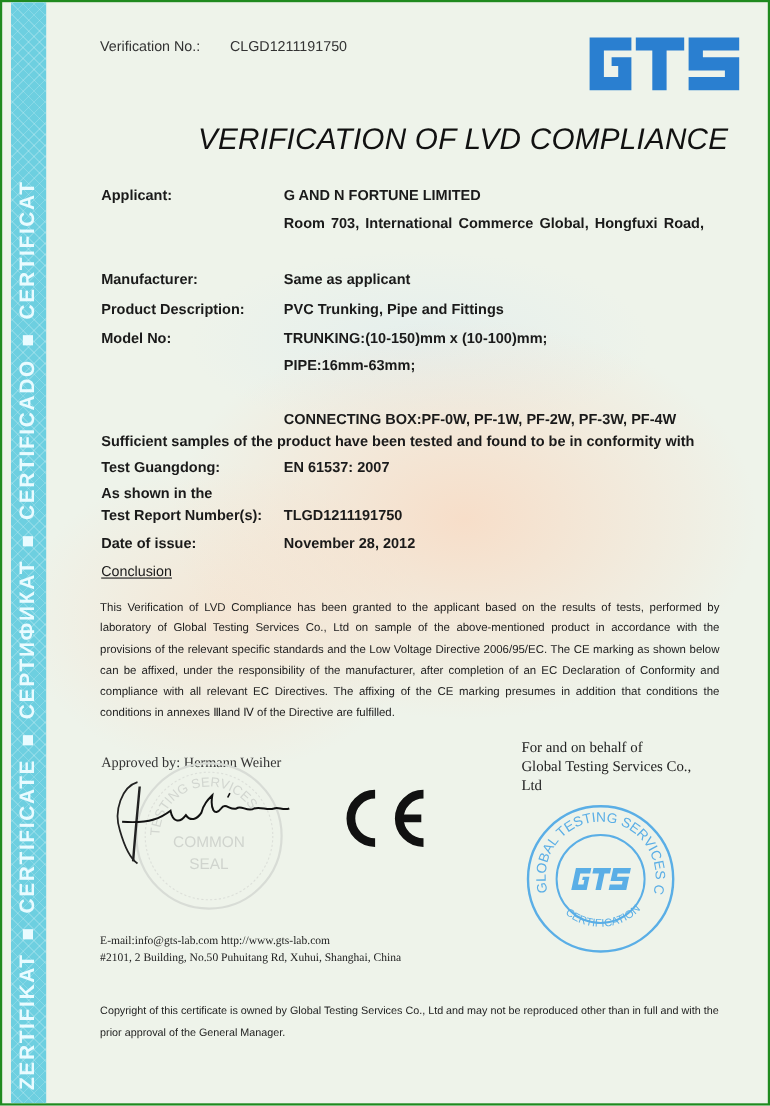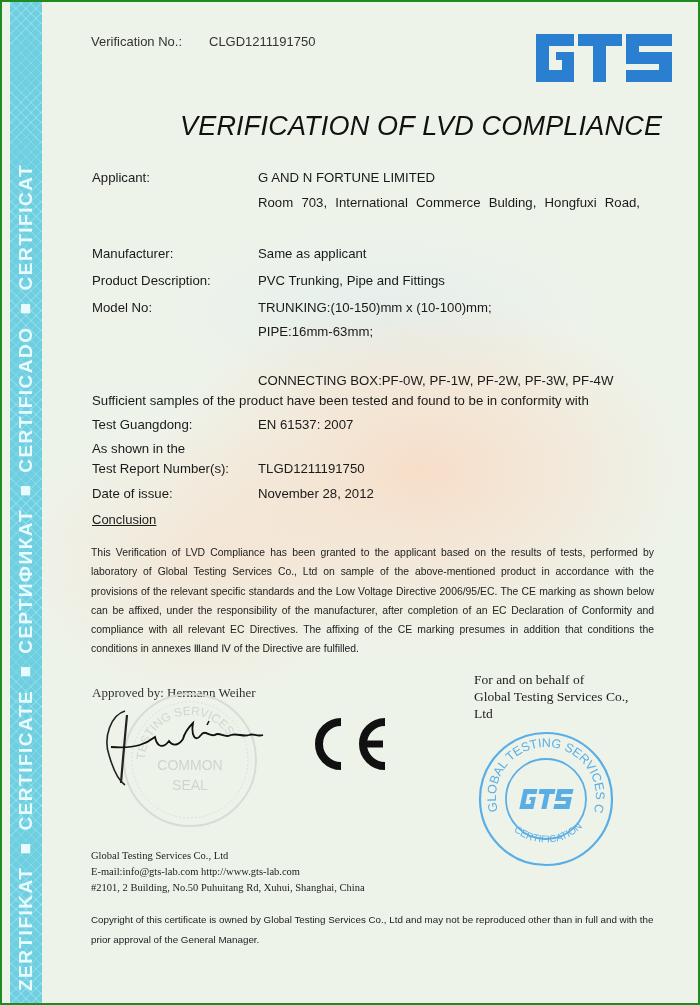--- a/index.html
+++ b/index.html
@@ -34,21 +34,21 @@
   }
   .vno-label { position: absolute; left: 89px; top: 32px; font-size: 13px; color: #333; }
   .vno-value { position: absolute; left: 207px; top: 32px; font-size: 13px; color: #333; }
   .logo {
     position: absolute; left: 532px; top: 28px; width: 140px; height: 56px;
   }
   .title {
     position: absolute; left: 178px; top: 109px;
     font-size: 27px; font-style: italic; color: #111; letter-spacing: 0.2px;
   }
-  .row { position: absolute; font-size: 13.2px; color: #1a1a1a; }
+  .row { position: absolute; font-size: 13.2px; color: #1a1a1a; font-weight: bold; }
   .lbl { left: 90px; }
   .val { left: 256px; }
   .conclusion { position: absolute; left: 90px; top: 510px; font-size: 13px; color: #1a1a1a; text-decoration: underline; }
   .para {
     position: absolute; left: 89px; top: 541px; width: 563px;
     font-size: 10.4px; line-height: 19.3px; color: #222; text-align: justify;
   }
   .approved { position: absolute; left: 90px; top: 667px; font-family: "Liberation Serif", serif; font-size: 13px; color: #333; margin-top: 16px; }
   .behalf { position: absolute; left: 472px; top: 669px; width: 200px; font-family: "Liberation Serif", serif; font-size: 13.5px; line-height: 17px; color: #222; }
   .seal-emboss { position: absolute; left: 118px; top: 688px; width: 140px; height: 140px; }
@@ -77,21 +77,21 @@
       <path d="M44 4 H88 V16 H72 V52 H59 V16 H44 Z"></path>
 
       <path d="M92 4 H138 V16 H105 V22 H138 V52 H92 V40 H125 V34 H92 Z"></path>
     </g>
   </svg>
 
   <div class="title">VERIFICATION OF LVD COMPLIANCE</div>
 
   <div class="row lbl" style="top:168px">Applicant:</div>
   <div class="row val" style="top:168px">G AND N FORTUNE LIMITED</div>
-  <div class="row val" style="top:193px; width:382px; text-align:justify; text-align-last:justify;">Room 703, International Commerce Bulding, Hongfuxi Road,</div>
+  <div class="row val" style="top:193px; width:382px; text-align:justify; text-align-last:justify;">Room 703, International Commerce Global, Hongfuxi Road,</div>
 
   <div class="row lbl" style="top:244px">Manufacturer:</div>
   <div class="row val" style="top:244px">Same as applicant</div>
 
   <div class="row lbl" style="top:271px">Product Description:</div>
   <div class="row val" style="top:271px">PVC Trunking, Pipe and Fittings</div>
 
   <div class="row lbl" style="top:298px">Model No:</div>
   <div class="row val" style="top:298px">TRUNKING:(10-150)mm x (10-100)mm;</div>
   <div class="row val" style="top:322px">PIPE:16mm-63mm;</div>
@@ -154,20 +154,19 @@
     <text font-family="Liberation Sans, sans-serif" font-size="12.5" fill="#5aaee6"><textPath href="#stampArcTop">GLOBAL TESTING SERVICES CO.,LTD.</textPath></text>
     <text font-family="Liberation Sans, sans-serif" font-size="10" fill="#5aaee6"><textPath href="#stampArcBottom" startOffset="8">CERTIFICATION</textPath></text>
     <g transform="translate(44 58) skewX(-12)" fill="#5aaee6">
       <path d="M4 2 H18 V7 H9 V17 H14 V13 H12 V10 H18 V22 H4 Z"></path>
       <path d="M20 2 H36 V7 H31 V22 H26 V7 H20 Z"></path>
       <path d="M38 2 H54 V7 H43 V10 H54 V22 H38 V17 H49 V14 H38 Z"></path>
     </g>
   </svg>
 
   <div class="footer">
-    <div>Global Testing Services Co., Ltd</div>
     <div>E-mail:info@gts-lab.com  http://www.gts-lab.com</div>
     <div>#2101, 2 Building, No.50 Puhuitang Rd, Xuhui, Shanghai, China</div>
   </div>
 
   <div class="copyright">Copyright of this certificate is owned by Global Testing Services Co., Ltd and may not be reproduced other than in full and with the prior approval of the General Manager.</div>
 
 </div>
 
 </body></html>

